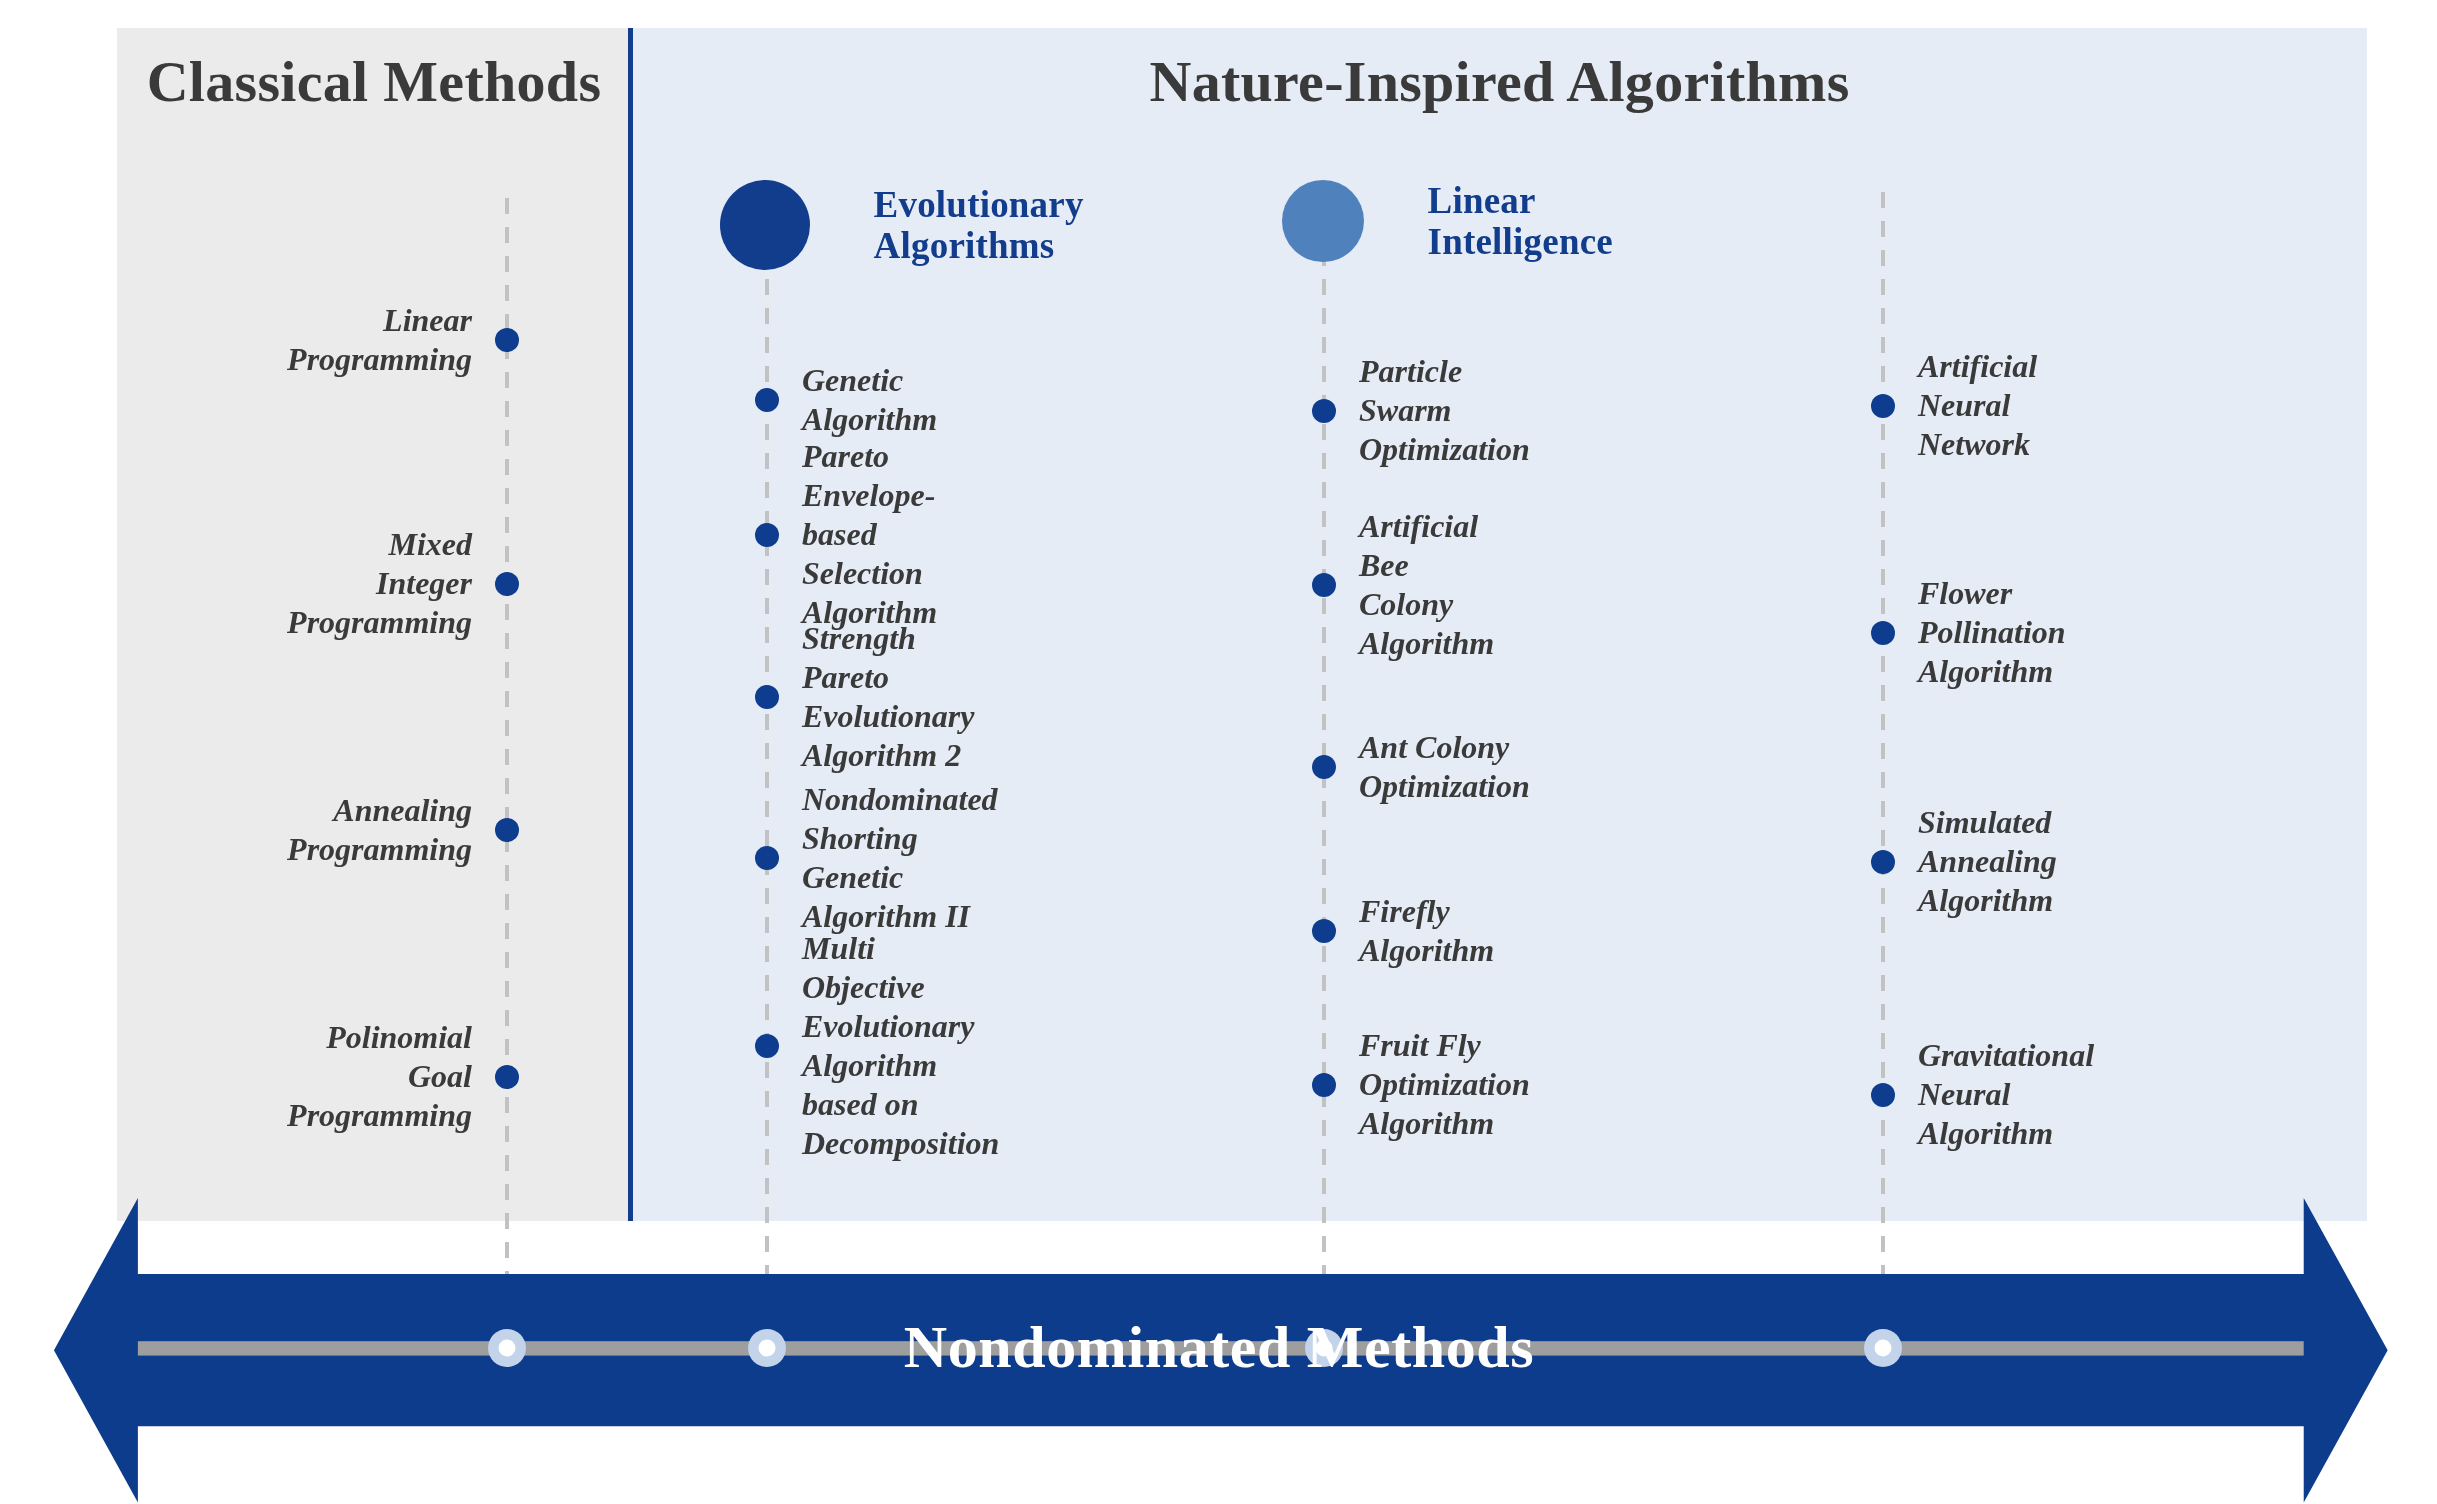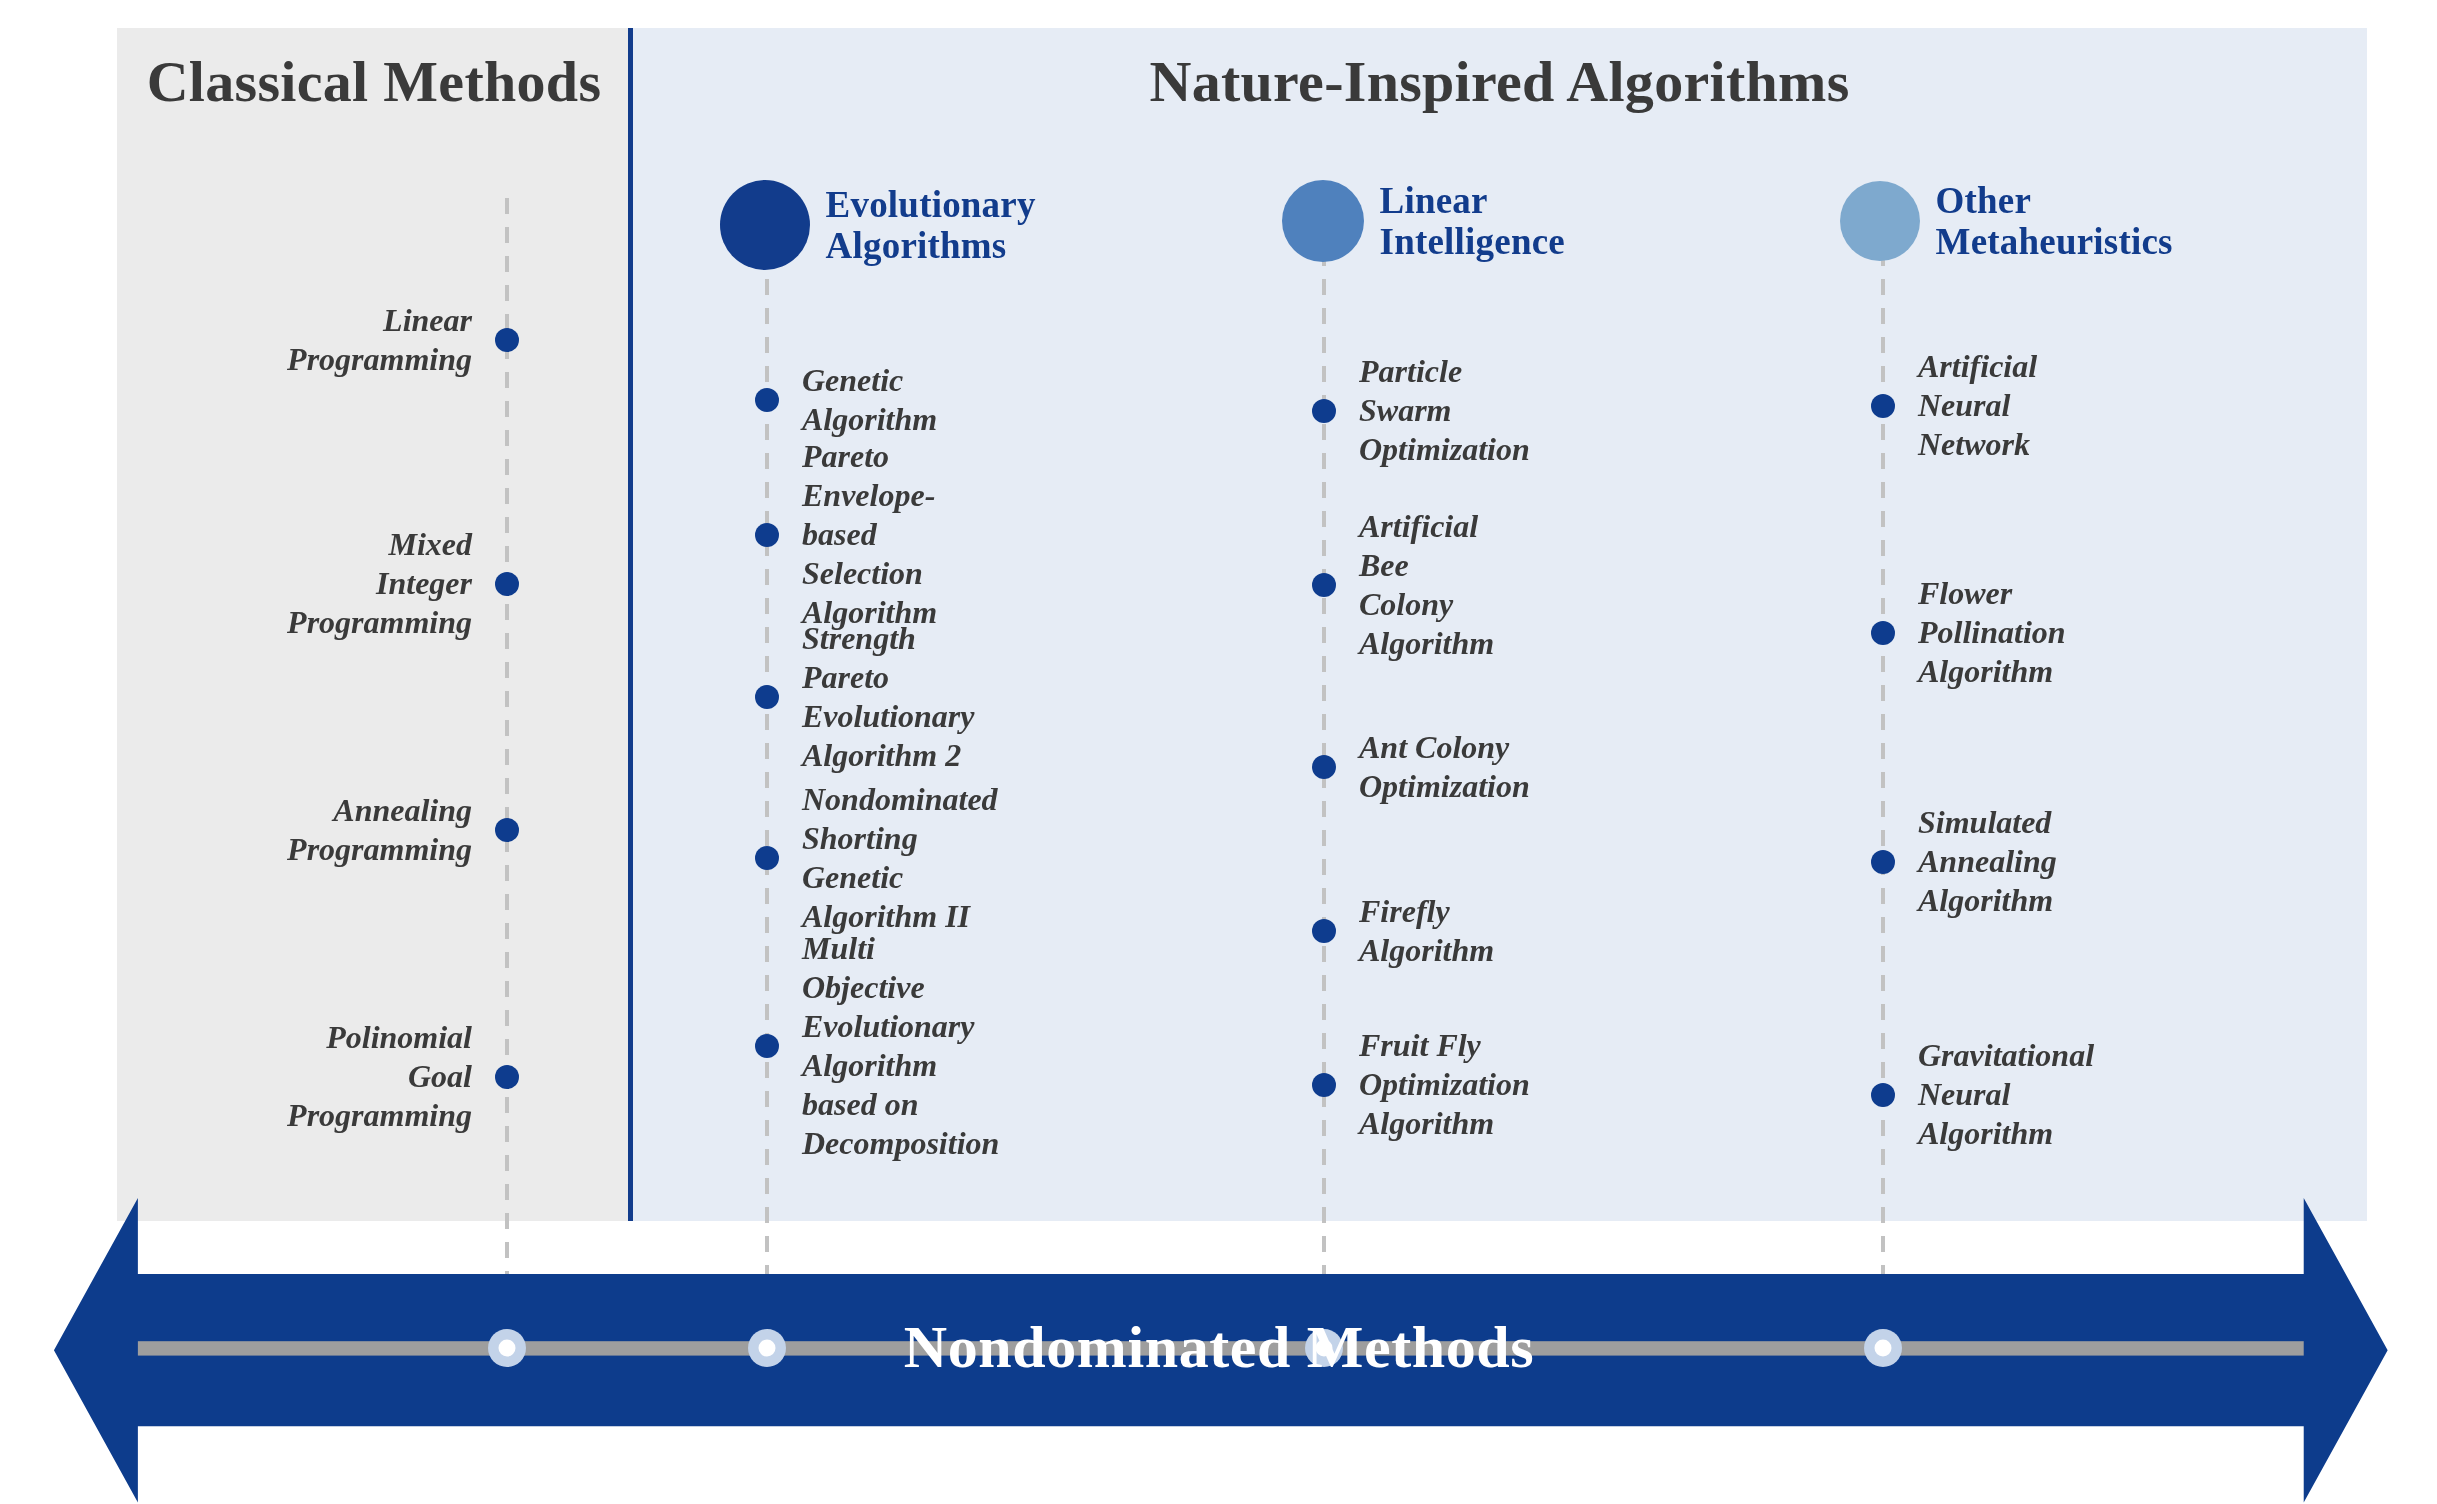--- a/index.html
+++ b/index.html
@@ -37,21 +37,21 @@
     background:repeating-linear-gradient(to bottom,
       #c2c2c2 0px,#c2c2c2 15.6px, rgba(0,0,0,0) 15.6px, rgba(0,0,0,0) 29px);
   }
   .rail.classical{top:198px;height:1088px;}
 
   
   .cat{position:absolute;display:flex;align-items:center;gap:15.6px;}
   .cat-bubble{border-radius:50%;flex:0 0 auto;}
   .cat-label{
     color:#123c8c;font-weight:bold;font-size:37px;line-height:1.12;
-    white-space:pre-line;letter-spacing:0.2px;
+    white-space:pre-line;letter-spacing:0.2px;margin-left:48px;
   }
 
   
   .entry{position:absolute;display:flex;align-items:center;}
   .entry .dot{
     width:24px;height:24px;border-radius:50%;background:#0e3c8e;
     flex:0 0 auto;position:absolute;left:0;top:50%;
     transform:translate(-50%,-50%);
   }
   .entry .txt{
@@ -104,25 +104,20 @@
     <span class="cat-label">Evolutionary
 Algorithms</span>
   </div>
 
   <div class="cat" style="left:1282px;top:180px;">
     <span class="cat-bubble" style="width:82px;height:82px;background:#4f81bd;"></span>
     <span class="cat-label">Linear
 Intelligence</span>
   </div>
 
-  <div class="cat" style="left:1840px;top:180px;">
-    <span class="cat-bubble" style="width:80px;height:80px;background:#7ea9ce;"></span>
-    <span class="cat-label">Other
-Metaheuristics</span>
-  </div>
 
   <div class="entry right" style="left:507px;top:340px;">
     <span class="dot"></span>
     <span class="txt">Linear
 Programming</span>
   </div>
   <div class="entry right" style="left:507px;top:584px;">
     <span class="dot"></span>
     <span class="txt">Mixed Integer
 Programming</span>

